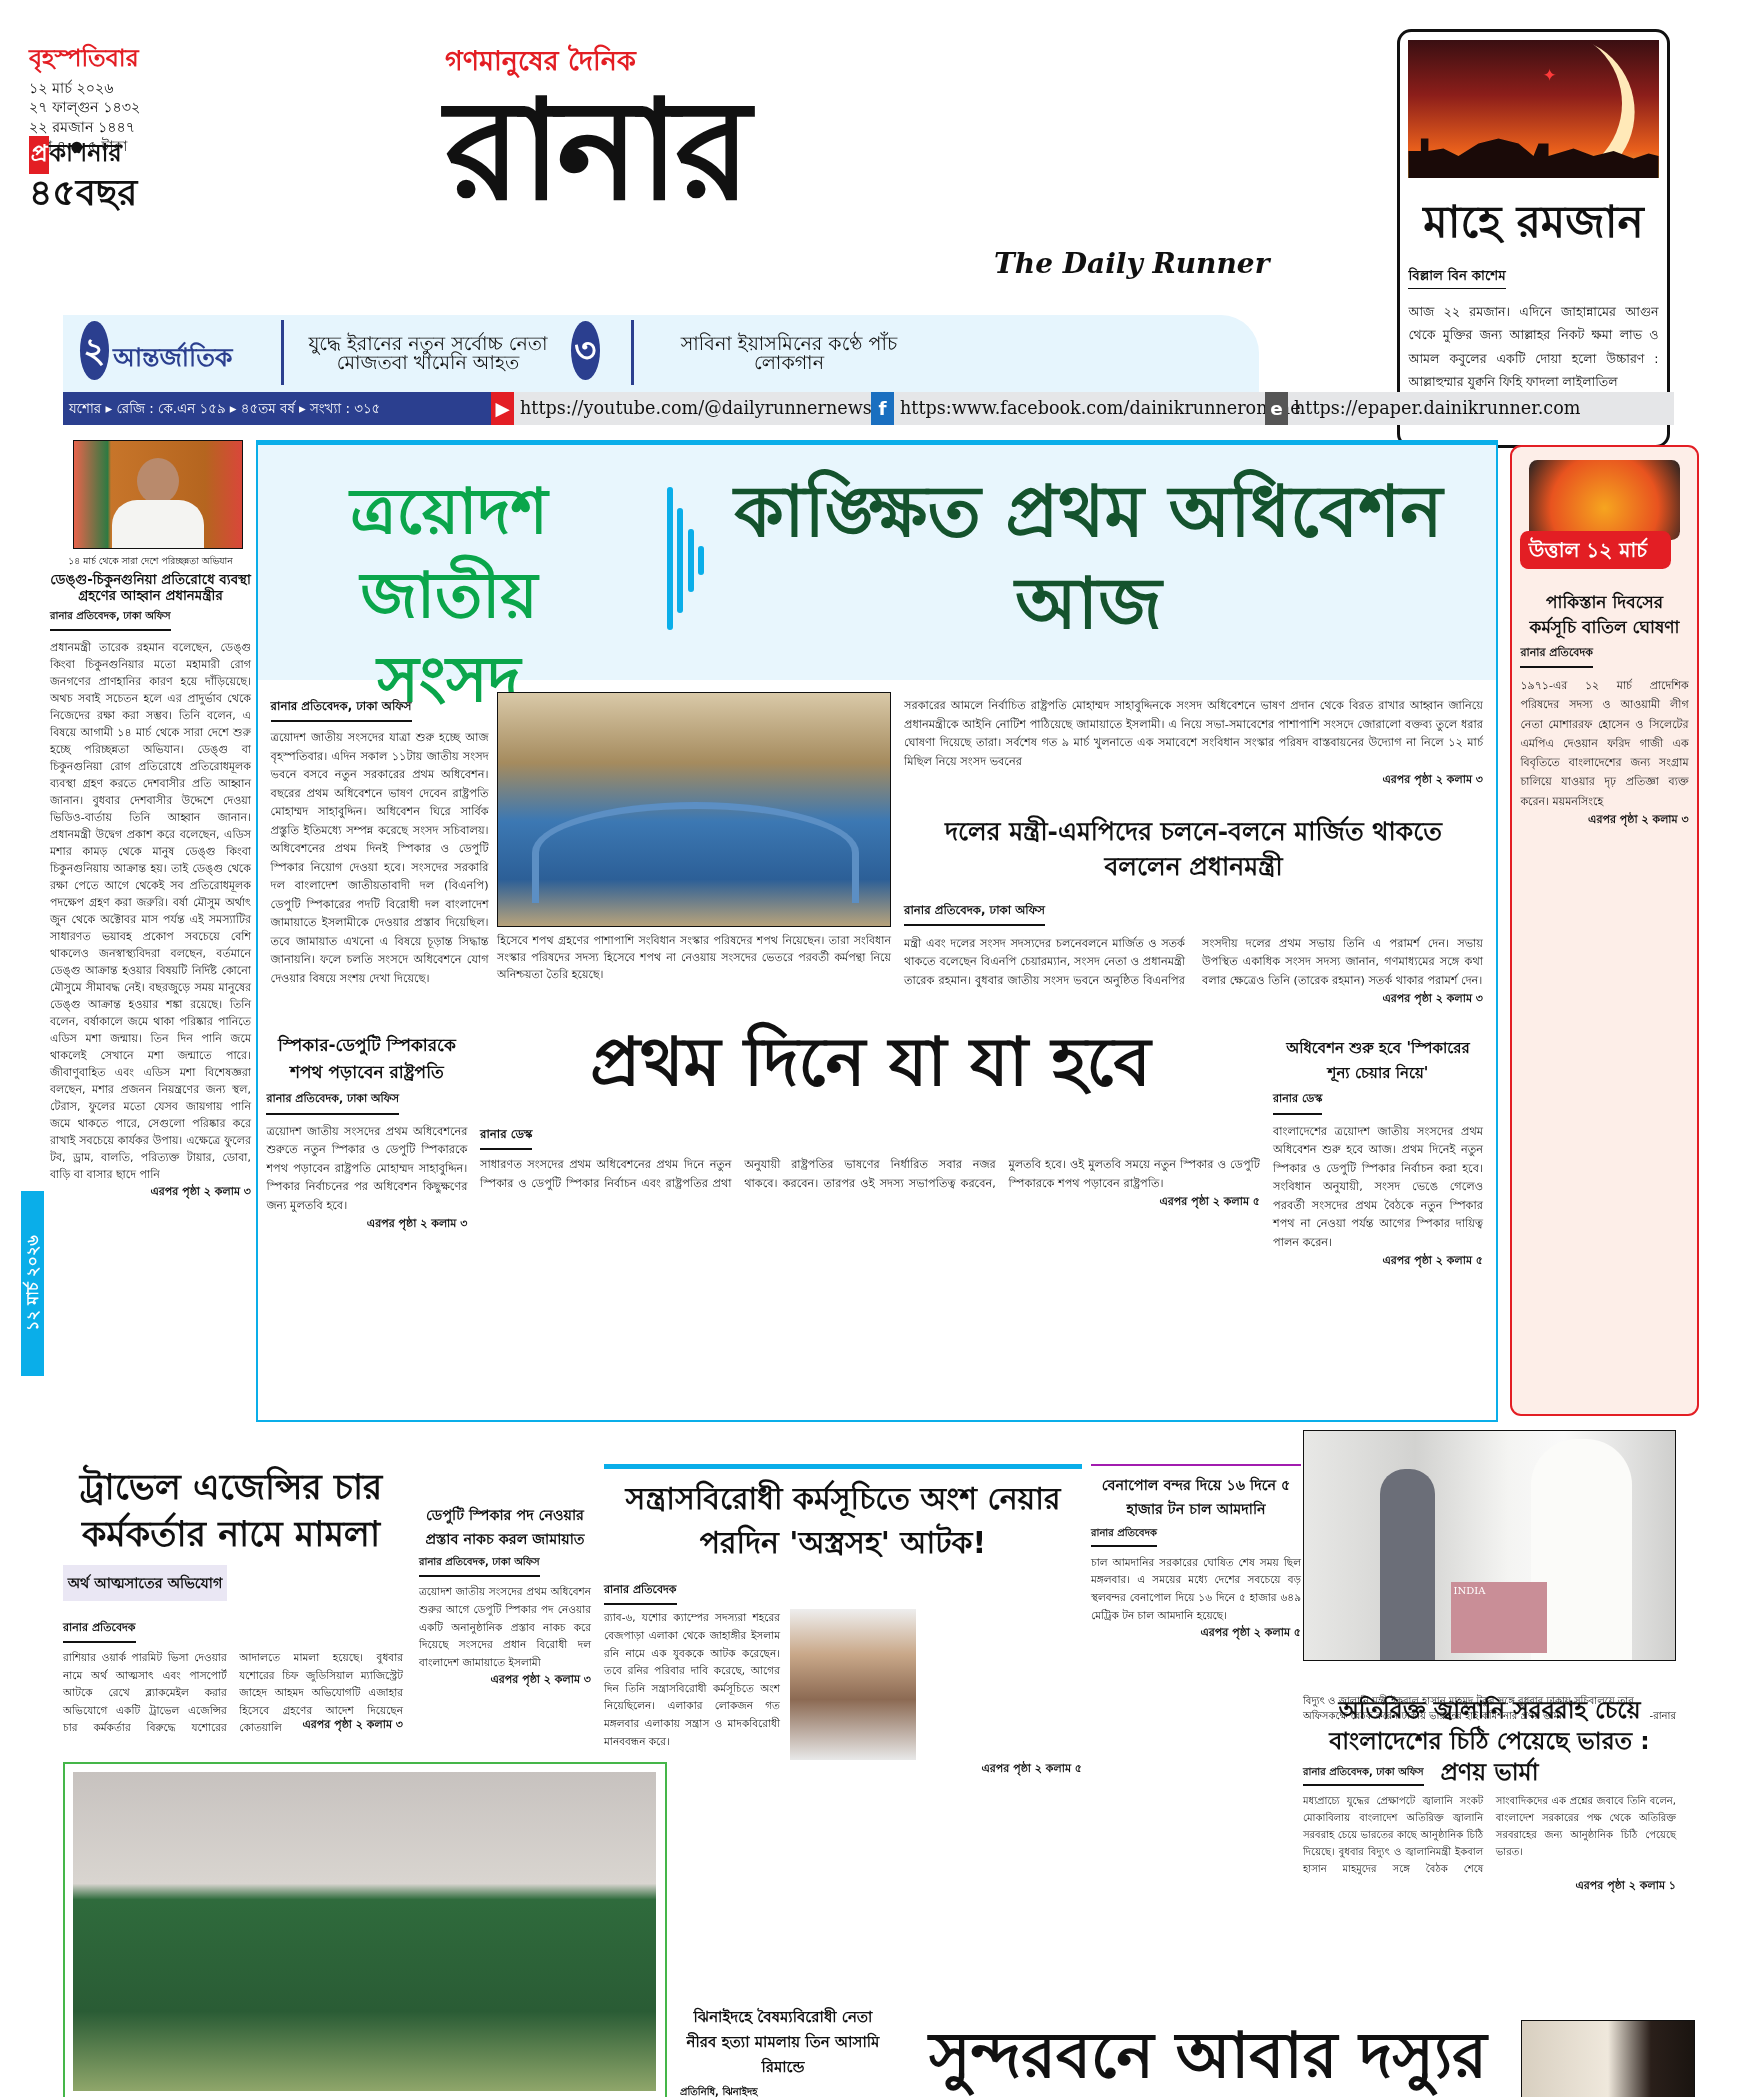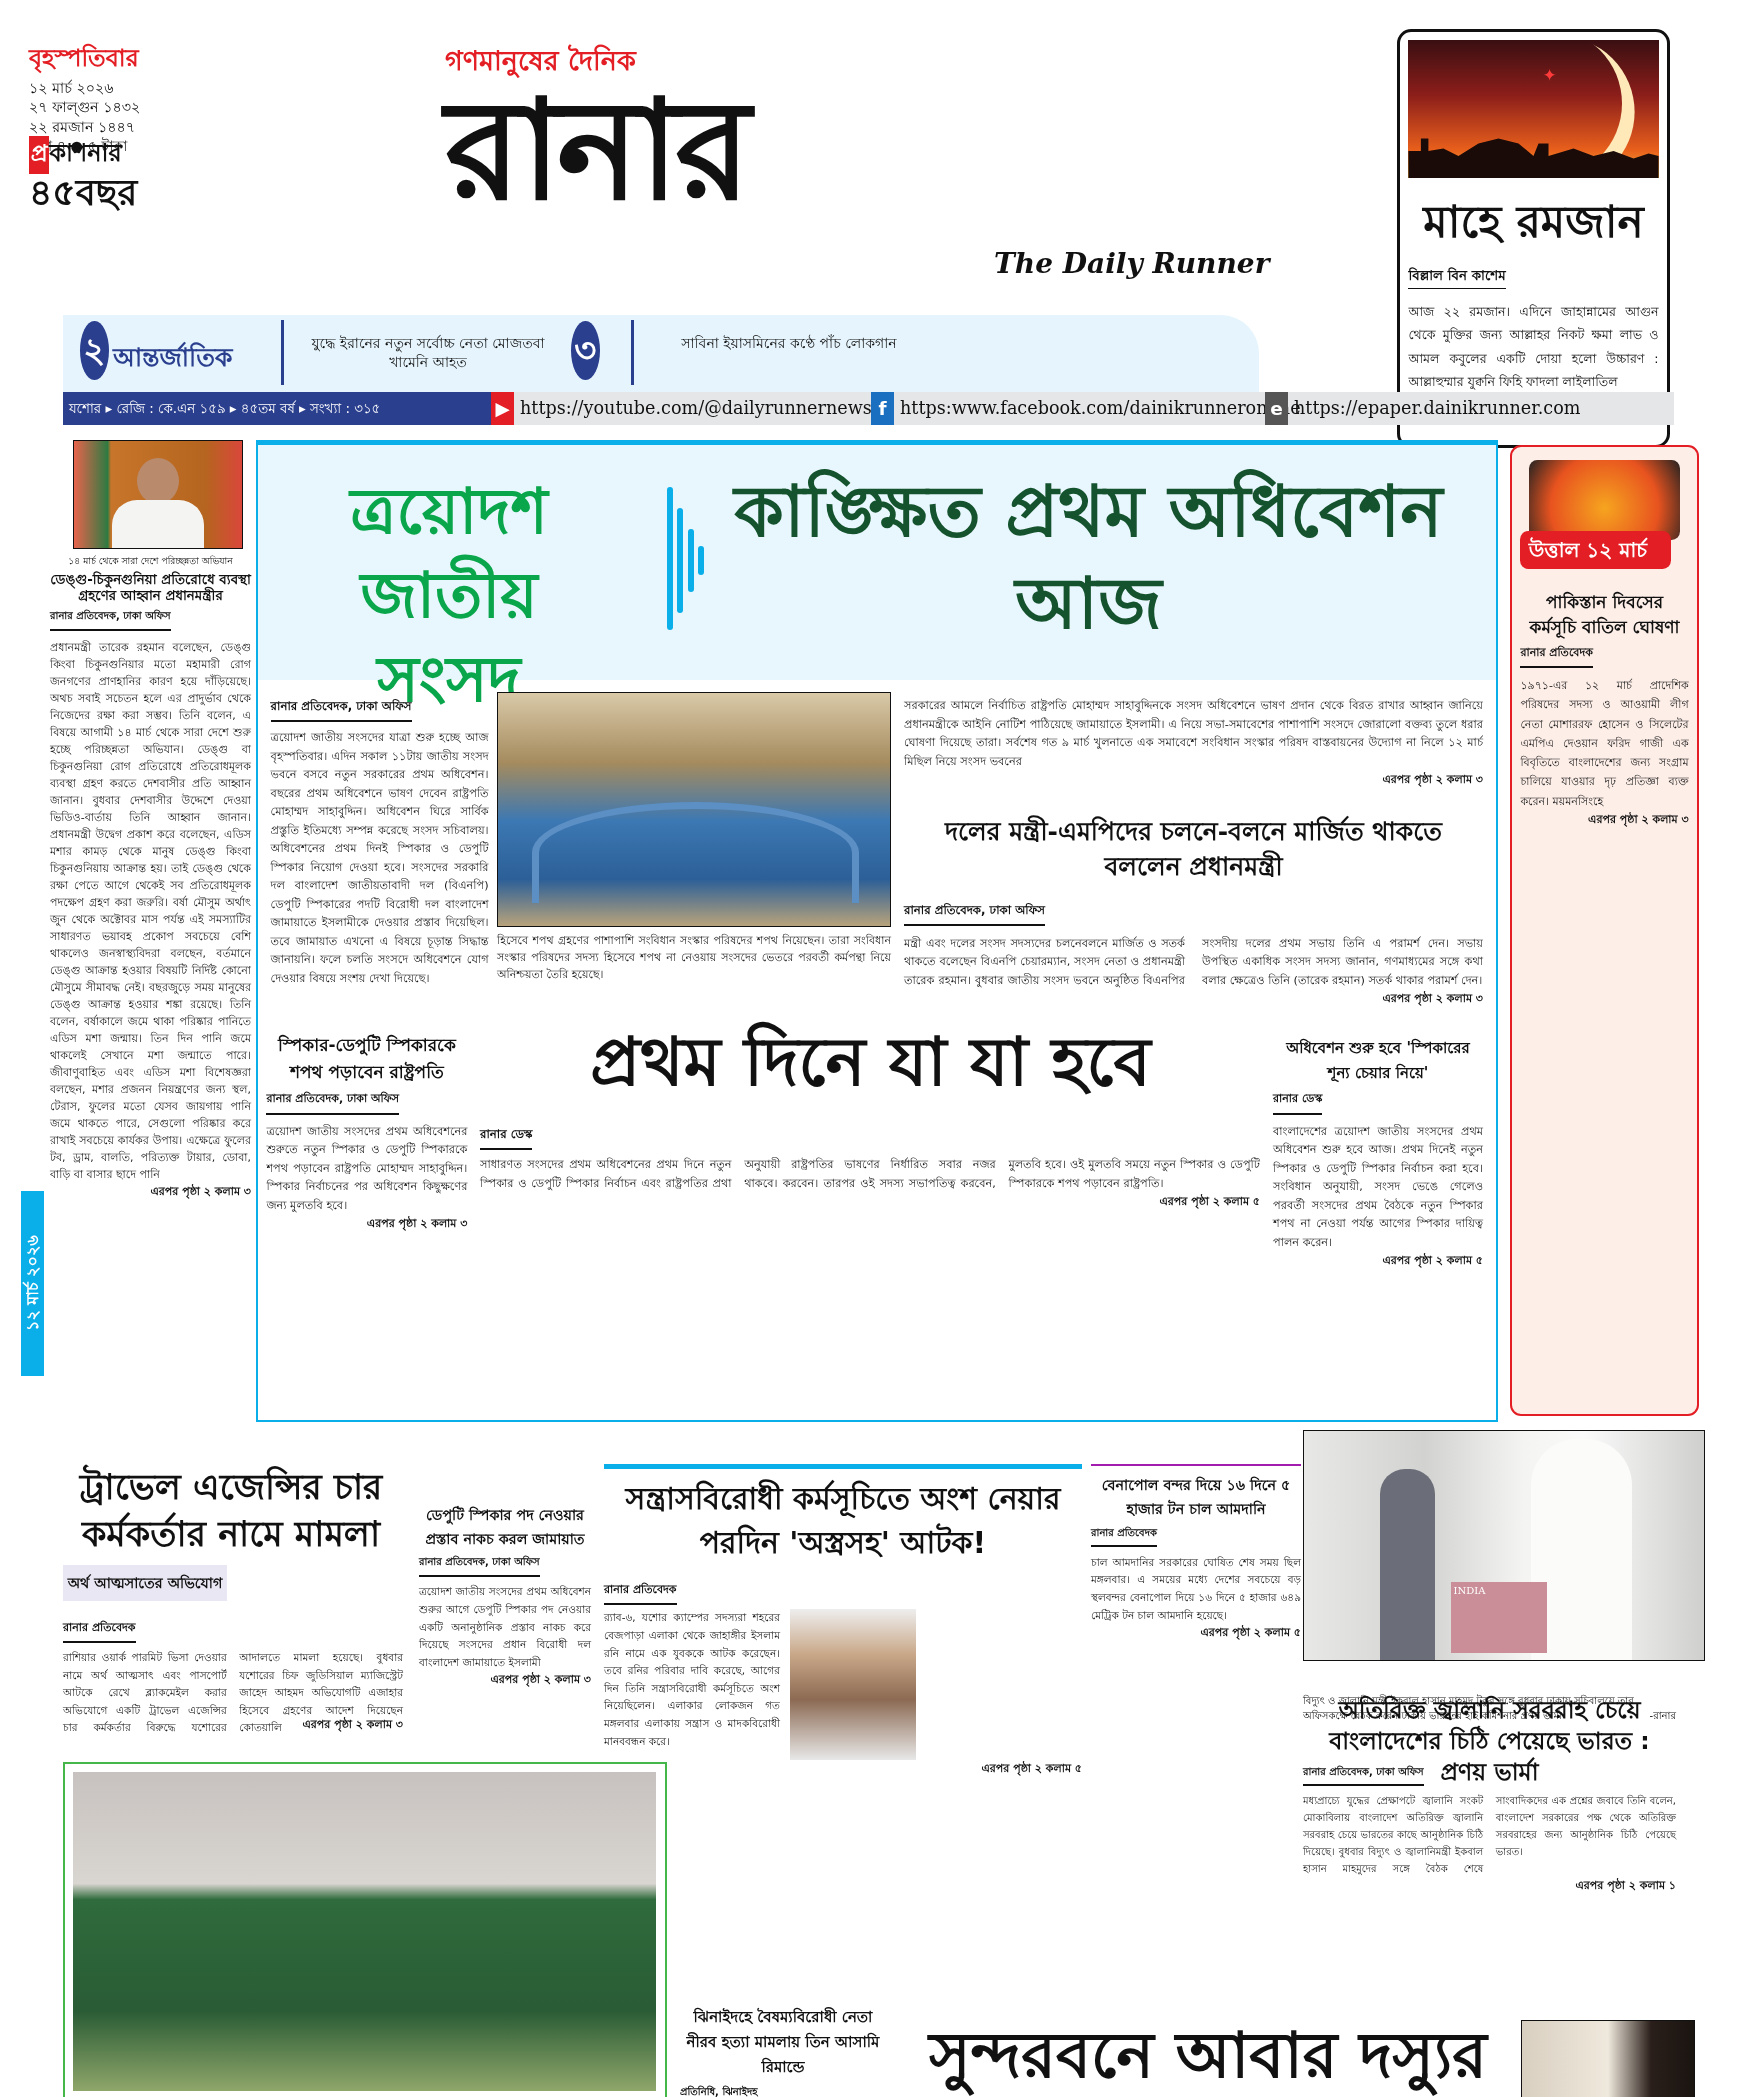--- a/index.html
+++ b/index.html
@@ -31,21 +31,21 @@
   .ramadan-img .mosque { position: absolute; bottom: 0; left: 0; right: 0; height: 50px; background: #1a0a08; clip-path: polygon(0 100%,0 45%,5% 45%,5% 20%,8% 20%,8% 45%,14% 40%,20% 55%,28% 30%,36% 20%,44% 30%,50% 55%,52% 30%,56% 30%,56% 55%,66% 40%,74% 55%,82% 45%,90% 60%,96% 50%,100% 55%,100% 100%); }
   .ramadan-title { font-size: 44px; font-weight: bold; text-align: center; margin-top: 11px; }
   .ramadan-author { font-size: 13.4px; font-weight: bold; border-bottom: 1.7px solid #111; display: inline-block; margin-top: 3.4px; }
   .ramadan-text { font-size: 12.6px; line-height: 23.5px; margin-top: 11px; text-align: justify; }
 
   
   .teaser { left: 63px; top: 315px; width: 1196px; height: 78px; background: #e6f5fd; border-top-right-radius: 38px; }
   .teaser .num { position: absolute; top: 6.3px; width: 28.5px; height: 59px; border-radius: 50%; background: #2b3f8f; color: #fff; font-size: 34px; font-weight: bold; text-align: center; line-height: 59px; }
   .teaser .vbar { position: absolute; top: 5px; width: 2.5px; height: 65px; background: #2b3f8f; }
   .teaser .label { position: absolute; top: 23px; color: #2b3f8f; font-size: 25px; font-weight: bold; }
-  .teaser .story { position: absolute; top: 19px; font-size: 14px; line-height: 18.5px; text-align: center; width: 260px; }
+  .teaser .story { position: absolute; top: 19px; font-size: 19px; line-height: 18.5px; text-align: center; width: 260px; }
 
   
   .strip { left: 63px; top: 392px; width: 1611px; height: 33px; background: #e5e6e8; }
   .strip .reg { position: absolute; left: 0; top: 0; width: 428px; height: 33px; background: #2b3f8f; color: #fff; font-size: 13.4px; line-height: 33px; padding-left: 5.9px; white-space: nowrap; }
   .strip .ico { position: absolute; top: 0; width: 23px; height: 33px; color: #fff; font-size: 18.5px; font-weight: bold; text-align: center; line-height: 33px; }
   .strip .url { position: absolute; top: 0; font-size: 17.6px; line-height: 33px; font-family: "DejaVu Serif", serif; white-space: nowrap; }
 
   
   .lead { left: 256px; top: 440px; width: 1242px; height: 982px; border: 2.5px solid #0aaee9; border-top-width: 5.9px; background: #ffffff; }
   .lead-banner { position: absolute; left: 0; top: 0; width: 100%; height: 235px; background: #e8f6fd; }
@@ -218,21 +218,21 @@
   <div class="cont">এরপর পৃষ্ঠা ২ কলাম ৫</div>
 </div>
 
 <div class="abs" style="left:1091px;top:1464px;width:210px;border-top:2px solid #a21caf;padding-top:8.4px;">
   <div class="hl" style="font-size:14.3px;line-height:23.5px;">বেনাপোল বন্দর দিয়ে ১৬ দিনে ৫ হাজার টন চাল আমদানি</div>
   <div class="byline" style="font-size:10px;margin-top:3.4px;">রানার প্রতিবেদক</div>
   <div class="body-text" style="margin-top:6.7px;font-size:10.5px;line-height:17.6px;">চাল আমদানির সরকারের ঘোষিত শেষ সময় ছিল মঙ্গলবার। এ সময়ের মধ্যে দেশের সবচেয়ে বড় স্থলবন্দর বেনাপোল দিয়ে ১৬ দিনে ৫ হাজার ৬৪৯ মেট্রিক টন চাল আমদানি হয়েছে।</div>
   <div class="cont">এরপর পৃষ্ঠা ২ কলাম ৫</div>
 </div>
 
-<div class="abs photo" style="left:1303px;top:1430px;width:402px;height:231px;background:linear-gradient(90deg,#e8e8e6 0%,#d2d2d0 30%,#f4f4f2 55%,#fafafa 70%,#cfcfcd 100%);">
+<div class="abs photo" style="left:1303px;top:1430px;width:373px;height:231px;background:linear-gradient(90deg,#e8e8e6 0%,#d2d2d0 30%,#f4f4f2 55%,#fafafa 70%,#cfcfcd 100%);">
   <div style="position:absolute;left:76px;top:38px;width:55px;height:193px;background:#6b6e78;border-radius:25px 25px 0 0;"></div>
   <div style="position:absolute;left:227px;top:8.4px;width:101px;height:222px;background:#fbfbf9;border-radius:46px 46px 0 0;"></div>
   <div style="position:absolute;left:147px;top:151px;width:96px;height:71px;background:#c98e97;font-family:'DejaVu Serif',serif;font-size:10px;color:#fff;padding:2.5px;">INDIA</div>
 </div>
 <div class="abs" style="left:1303px;top:1663px;width:373px;font-size:10px;line-height:15px;margin-top:30px;">
   <span>বিদ্যুৎ ও জ্বালানি মন্ত্রী ইকবাল হাসান মাহমুদ টুকুর সঙ্গে বুধবার ঢাকায় সচিবালয়ে তার অফিসকক্ষে বৈঠক করেন ঢাকায় ভারতের হাই কমিশনার প্রণয় ভার্মা</span>
   <span style="float:right;">-রানার</span>
 </div>
 <div class="abs hl" style="left:1303px;top:1695px;width:373px;font-size:23.5px;line-height:31px;">অতিরিক্ত জ্বালানি সরবরাহ চেয়ে বাংলাদেশের চিঠি পেয়েছে ভারত : প্রণয় ভার্মা</div>
 <div class="abs" style="left:1303px;top:1764px;width:373px;">

